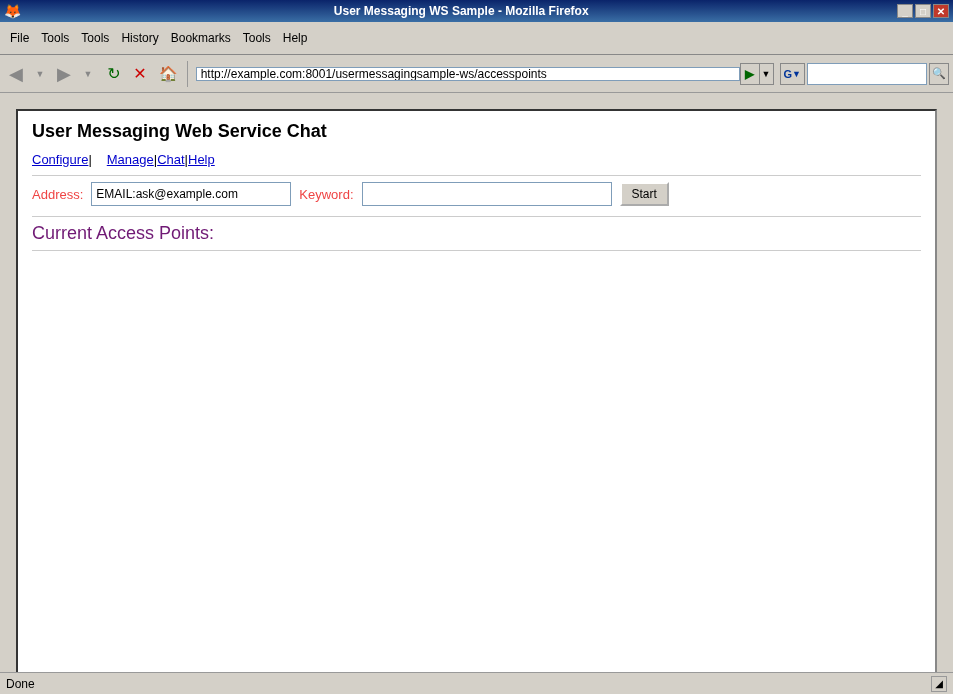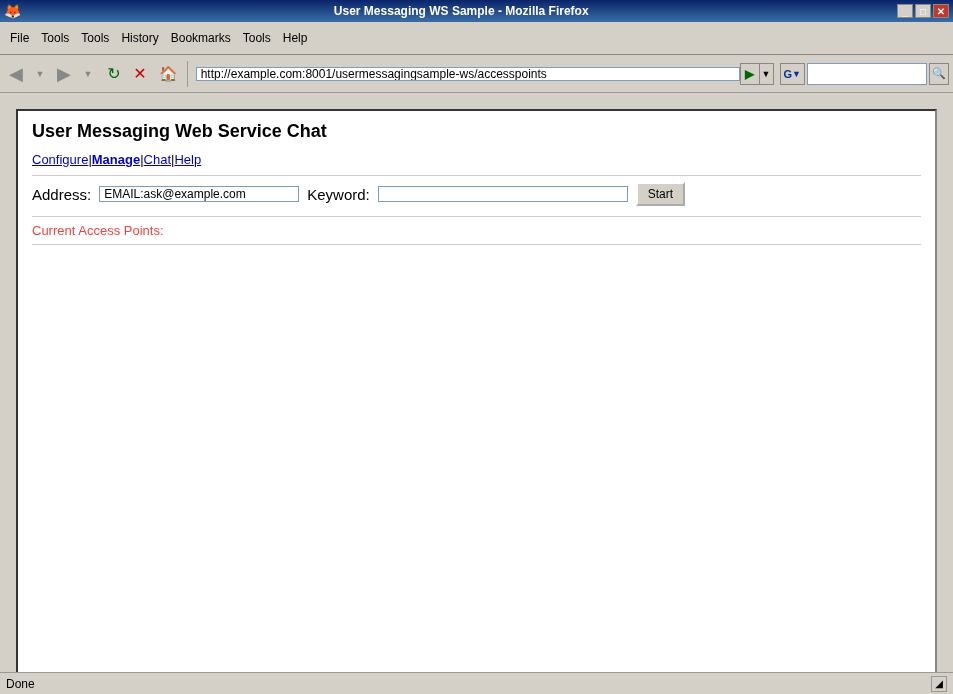--- a/index.html
+++ b/index.html
@@ -234,44 +234,44 @@
       margin: 10px 0 8px 0;
       color: #000;
     }
     .form-row {
       display: flex;
       align-items: center;
       gap: 8px;
       margin-bottom: 10px;
     }
     .form-label {
-      font-size: 15px;
+      font-size: 13px;
       font-weight: normal;
-      color: #000000;
+      color: #ef4444;
     }
     .form-input {
-      height: 16px;
+      height: 24px;
       border: 1px solid #7f9db9;
       padding: 0 4px;
       font-size: 12px;
       background: white;
     }
     .address-field { width: 200px; }
     .keyword-field { width: 250px; }
     .start-btn {
       height: 24px;
       padding: 0 10px;
       background: #d4d0c8;
       border: 2px outset #fff;
       cursor: pointer;
       font-size: 12px;
     }
     .section-title {
-      font-size: 13px;
-      color: #ef4444;
+      font-size: 18px;
+      color: #701a75;
       margin: 6px 0;
     }
   </style>
 </head>
 <body>
 
 <div class="title-bar">
   <span style="font-size:14px; margin-right:4px;">🦊</span>
   <span class="title-bar-text">User Messaging WS Sample - Mozilla Firefox</span>
   <div class="title-bar-controls">
@@ -325,21 +325,21 @@
 </div>
 
 <div class="browser-frame">
   <div class="page-content">
 
     <div class="page-title">User Messaging Web Service Chat</div>
 
     <div class="page-nav">
       <a>Configure</a>
       <span class="sep">|</span>
-      <a class="bold-link" style="font-weight:bold;">Manage</a>
+      <a class="bold-link" style="font-weight:normal;padding-left:15px;">Manage</a>
       <span class="sep">|</span>
       <a>Chat</a>
       <span class="sep">|</span>
       <a>Help</a>
     </div>
 
     <hr class="divider">
 
 
     <div class="form-row">

